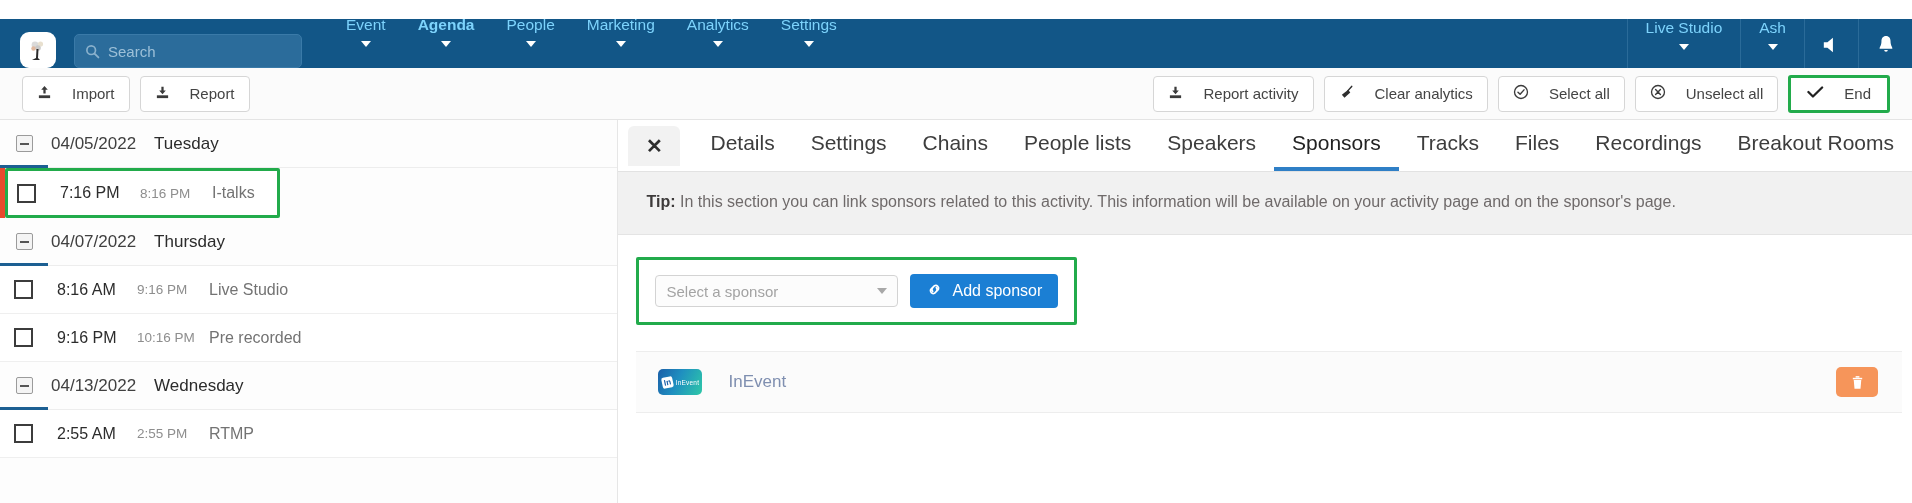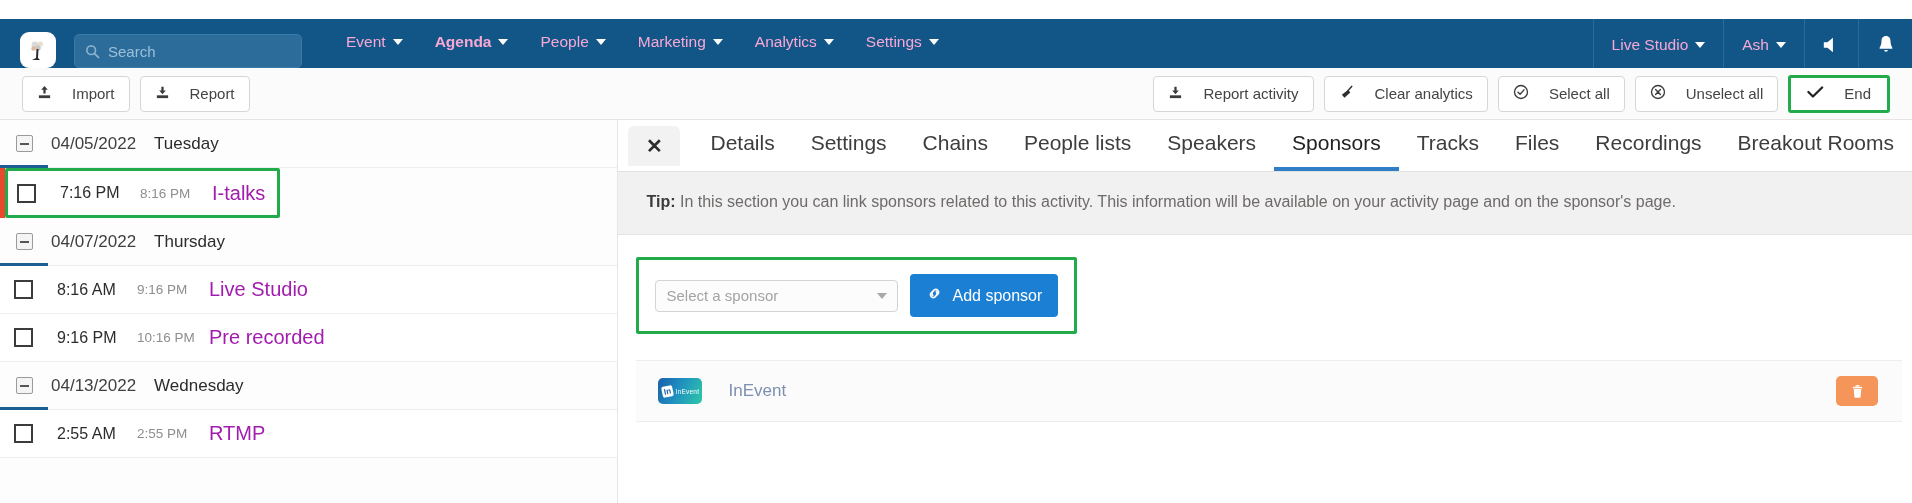--- a/index.html
+++ b/index.html
@@ -44,27 +44,28 @@
   .nav-search input {
     background: transparent; border: none; outline: none;
     color: #cfe2ef; font-size: 15px;
     font-family: "Liberation Sans", sans-serif;
     width: 100%;
   }
   .nav-search input::placeholder { color: #9dc0d8; }
 
   .nav-menu { display: flex; align-items: center; margin-left: 28px; }
   .nav-item {
-    color: #f9a8d4;
+    color: #7dd3fc;
     font-size: 15.5px;
     padding: 0 16px;
     height: 52px;
     display: flex; align-items: center; gap: 7px;
     cursor: pointer;
     white-space: nowrap;
+    flex-direction: column;
   }
   .nav-item.active { font-weight: bold; }
   .caret {
     width: 0; height: 0;
     border-left: 5px solid transparent;
     border-right: 5px solid transparent;
     border-top: 6px solid #ffffff;
     display: inline-block;
   }
 
@@ -177,21 +178,21 @@
     cursor: pointer;
   }
   .act-start {
     font-size: 16px; color: #2c2c2c;
     margin-left: 24px; width: 80px;
   }
   .act-end {
     font-size: 13.5px; color: #8e8e8e;
     width: 72px;
   }
-  .act-name { font-size: 20px; color: #a21caf; }
+  .act-name { font-size: 16px; color: #737373; }
 
   
   .panel { flex: 1; background: #ffffff; position: relative; }
   .panel-tabbar {
     height: 52px;
     display: flex; align-items: flex-end;
     border-bottom: 1px solid #e2e2e2;
     background: #ffffff;
     padding-left: 0;
   }
@@ -247,21 +248,21 @@
     position: relative;
   }
   .sel-sponsor .dd {
     position: absolute; right: 10px;
     width: 0; height: 0;
     border-left: 5px solid transparent;
     border-right: 5px solid transparent;
     border-top: 6px solid #a8a8a8;
   }
   .add-sponsor-btn {
-    height: 43px;
+    height: 34px;
     background: #1b7fd4;
     border: none; border-radius: 4px;
     color: #ffffff; font-size: 16px;
     padding: 0 16px;
     display: flex; align-items: center; gap: 9px;
     cursor: pointer;
     font-family: "Liberation Sans", sans-serif;
   }
 
   .sponsor-list { margin-top: 26px; }

